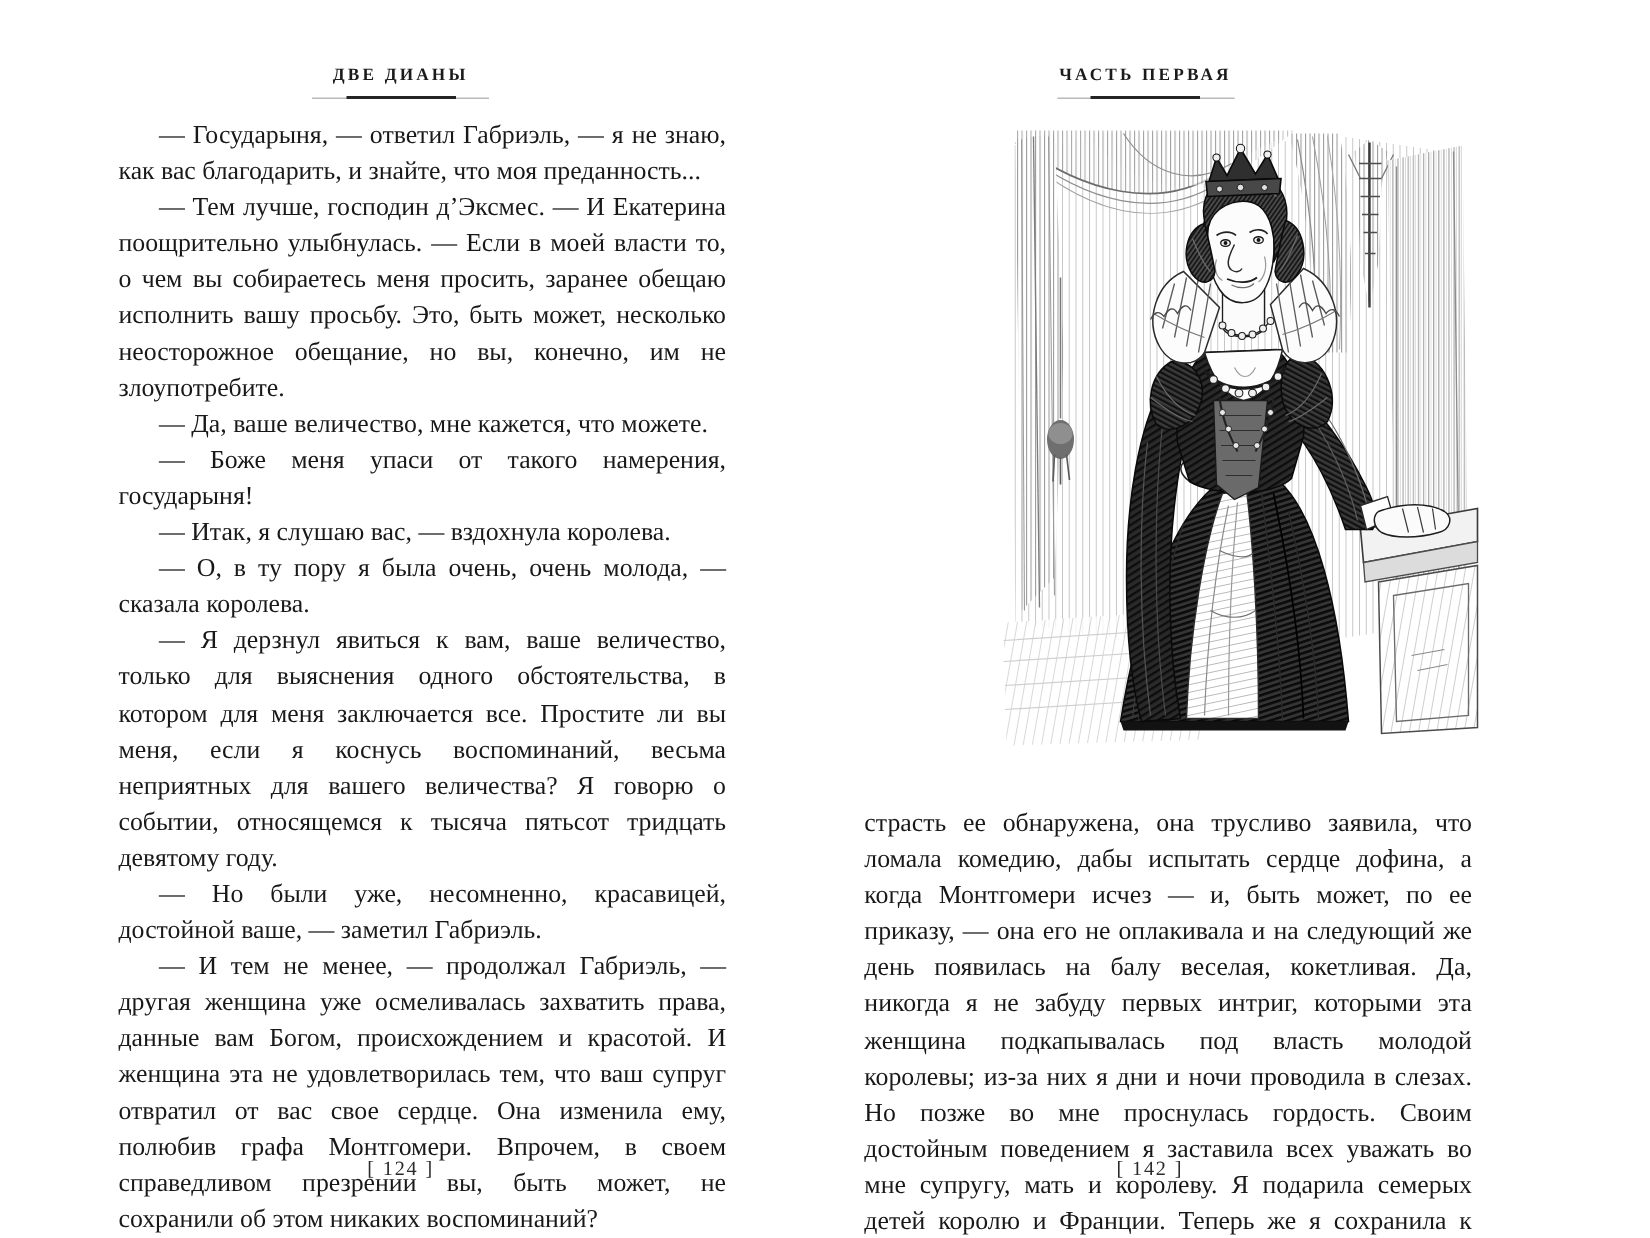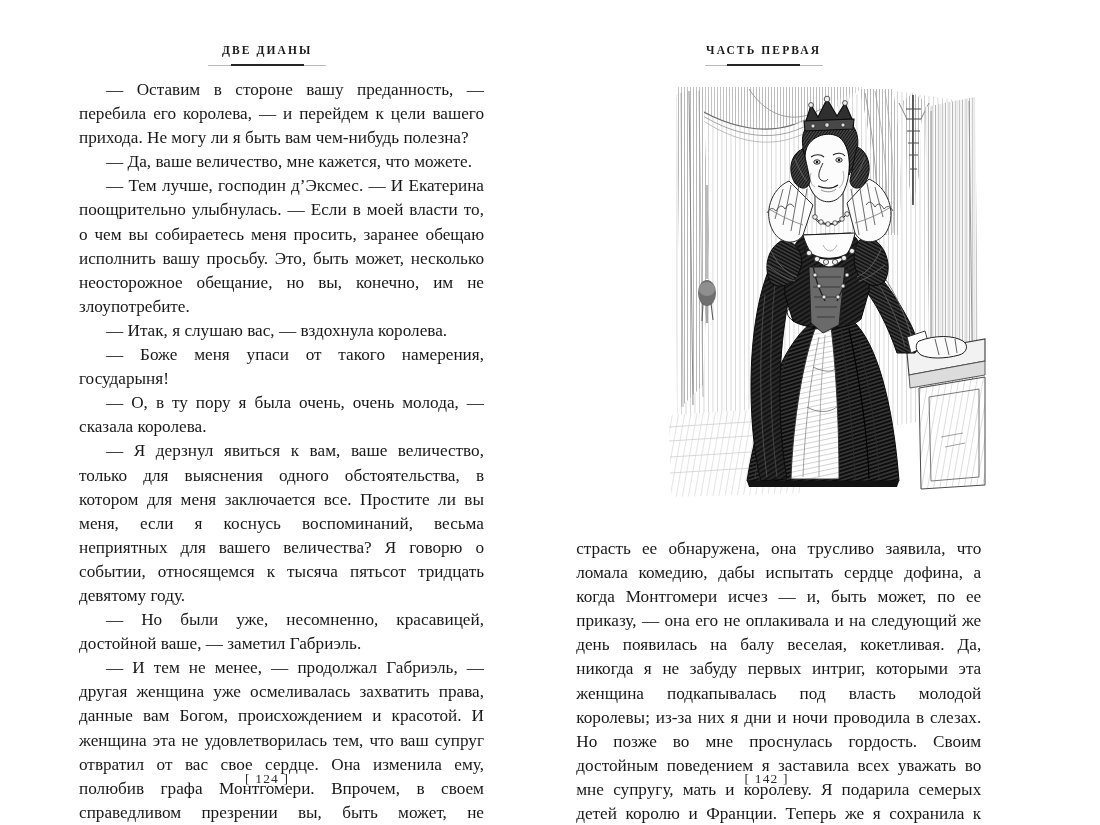--- a/index.html
+++ b/index.html
@@ -134,25 +134,25 @@
 <div class="spread">
 
   <div class="page page-left">
 
     <div class="running-head">
       <span class="running-head-text">ДВЕ ДИАНЫ</span>
       <div class="head-rule"></div>
     </div>
 
     <div class="body-col">
-      <p>— Оставим в стороне вашу преданность, — перебила его королева, — и перейдем к цели вашего прихода. Не могу ли я быть вам чем-нибудь полезна?</p>
+      <p>— Государыня, — ответил Габриэль, — я не знаю, как вас благодарить, и знайте, что моя преданность...</p>
+      <p>— Тем лучше, господин д’Эксмес. — И Екатерина поощрительно улыбнулась. — Если в моей власти то, о чем вы собираетесь меня просить, заранее обещаю исполнить вашу просьбу. Это, быть может, несколько неосторожное обещание, но вы, конечно, им не злоупотребите.</p>
       <p>— Да, ваше величество, мне кажется, что можете.</p>
-      <p>— Тем лучше, господин д’Эксмес. — И Екатерина поощрительно улыбнулась. — Если в моей власти то, о чем вы собираетесь меня просить, заранее обещаю исполнить вашу просьбу. Это, быть может, несколько неосторожное обещание, но вы, конечно, им не злоупотребите.</p>
+      <p>— Боже меня упаси от такого намерения, государыня!</p>
       <p>— Итак, я слушаю вас, — вздохнула королева.</p>
-      <p>— Боже меня упаси от такого намерения, государыня!</p>
       <p>— О, в ту пору я была очень, очень молода, — сказала королева.</p>
       <p>— Я дерзнул явиться к вам, ваше величество, только для выяснения одного обстоятельства, в котором для меня заключается все. Простите ли вы меня, если я коснусь воспоминаний, весьма неприятных для вашего величества? Я говорю о событии, относящемся к тысяча пятьсот тридцать девятому году.</p>
       <p>— Но были уже, несомненно, красавицей, достойной ваше, — заметил Габриэль.</p>
       <p>— И тем не менее, — продолжал Габриэль, — другая женщина уже осмеливалась захватить права, данные вам Богом, происхождением и красотой. И женщина эта не удовлетворилась тем, что ваш супруг отвратил от вас свое сердце. Она изменила ему, полюбив графа Монтгомери. Впрочем, в своем справедливом презрении вы, быть может, не сохранили об этом никаких воспоминаний?</p>
 
     </div>
 
     <div class="folio">[ 124 ]</div>
   </div>
 

